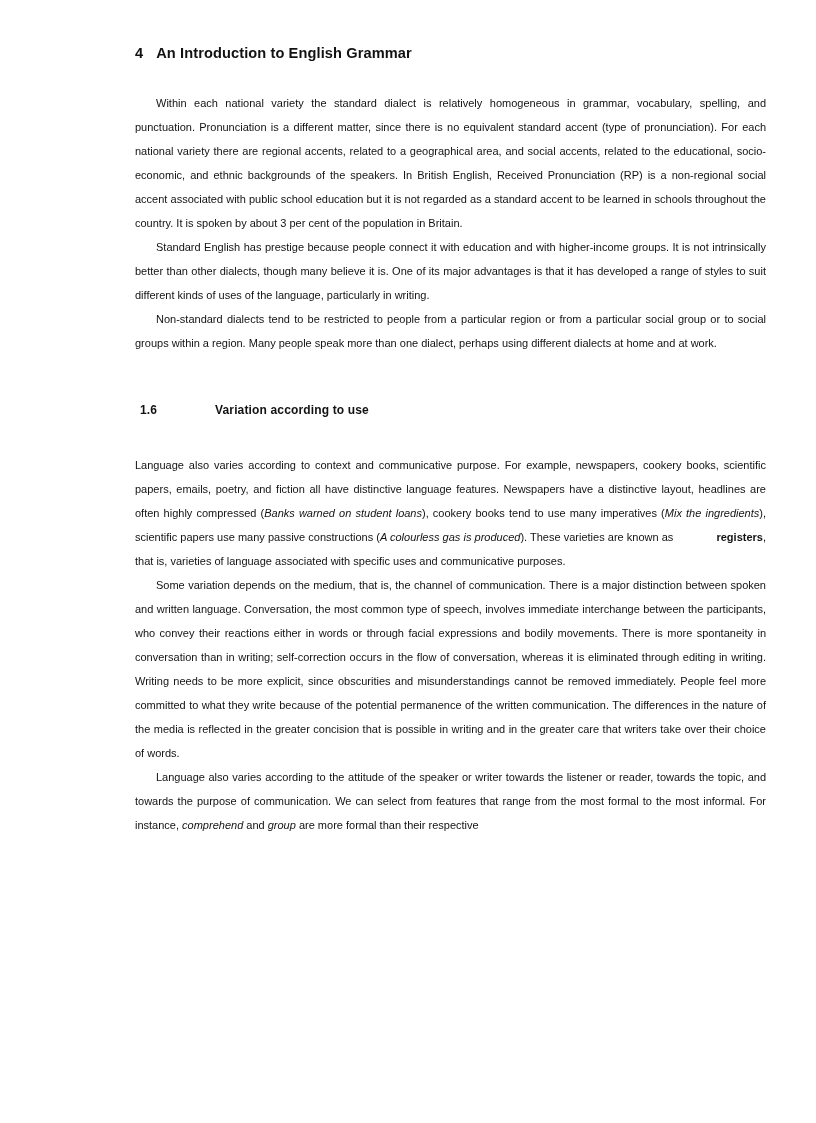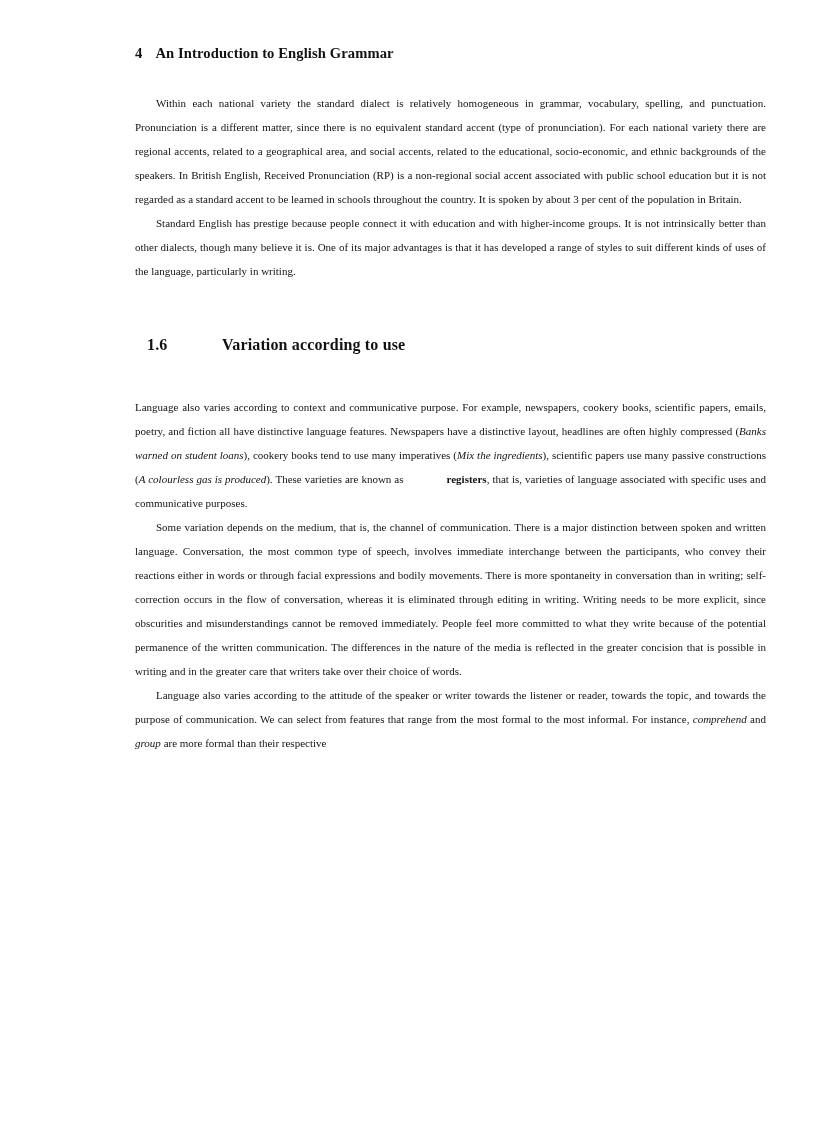--- a/index.html
+++ b/index.html
@@ -9,21 +9,21 @@
     background: #ffffff;
   }
 
   .page {
     position: relative;
     width: 732px;
     height: 1123px;
     margin: 0 auto;
     background: #ffffff;
     overflow: hidden;
-    font-family: Liberation Serif, serif;
+    font-family: Liberation Sans, sans-serif;
     color: #121212;
     -webkit-font-smoothing: antialiased;
   }
 
   
   .content {
     position: absolute;
     left: 93px;
     top: 44px;
     width: 631px;
@@ -67,23 +67,23 @@
     font-style: italic;
   }
 
   p.para b, p.para strong {
     font-weight: bold;
     margin-left: 40px;
   }
 
   
   .section-heading {
-    margin: 12px;
+    margin: 5px;
     padding: 0;
-    font-size: 16px;
+    font-size: 12px;
     font-weight: bold;
     line-height: 24px;
     letter-spacing: 0.15px;
     white-space: nowrap;
   }
   .section-heading .sec-number {
     display: inline-block;
     width: 75px;
   }
 
@@ -100,20 +100,21 @@
     <div class="running-head">
       <span class="folio">4</span><span>An Introduction to English Grammar</span>
     </div>
 
     <div class="body-block">
 
       <p class="para">Within each national variety the standard dialect is relatively homogeneous in grammar, vocabulary, spelling, and punctuation. Pronunciation is a different matter, since there is no equivalent standard accent (type of pronunciation). For each national variety there are regional accents, related to a geographical area, and social accents, related to the educational, socio-economic, and ethnic backgrounds of the speakers. In British English, Received Pronunciation (RP) is a non-regional social accent associated with public school education but it is not regarded as a standard accent to be learned in schools throughout the country. It is spoken by about 3 per cent of the population in Britain.</p>
 
       <p class="para">Standard English has prestige because people connect it with education and with higher-income groups. It is not intrinsically better than other dialects, though many believe it is. One of its major advantages is that it has developed a range of styles to suit different kinds of uses of the language, particularly in writing.</p>
 
+      <p class="para">Non-standard dialects tend to be restricted to people from a particular region or from a particular social group or to social groups within a region. Many people speak more than one dialect, perhaps using different dialects at home and at work.</p>
 
       <div class="gap-before-heading"></div>
 
       <div class="section-heading">
         <span class="sec-number">1.6</span><span>Variation according to use</span>
       </div>
 
       <div class="gap-after-heading"></div>
 
       <p class="para no-indent"><span>Language also varies according to context and communicative purpose. For example, newspapers, cookery books, scientific papers, emails, poetry, and fiction all have distinctive language features. Newspapers have a distinctive layout, headlines are often highly compressed (</span><i>Banks warned on student loans</i><span>), cookery books tend to use many imperatives (</span><i>Mix the ingredients</i><span>), scientific papers use many passive constructions (</span><i>A colourless gas is produced</i><span>). These varieties are known as </span><b>registers</b><span>, that is, varieties of language associated with specific uses and communicative purposes.</span></p>

